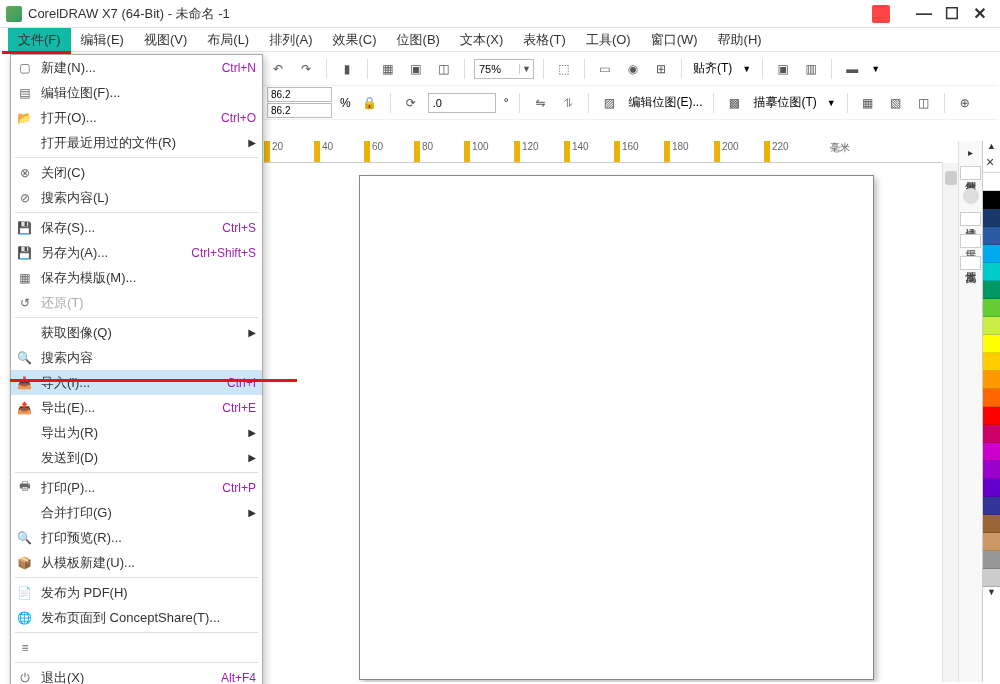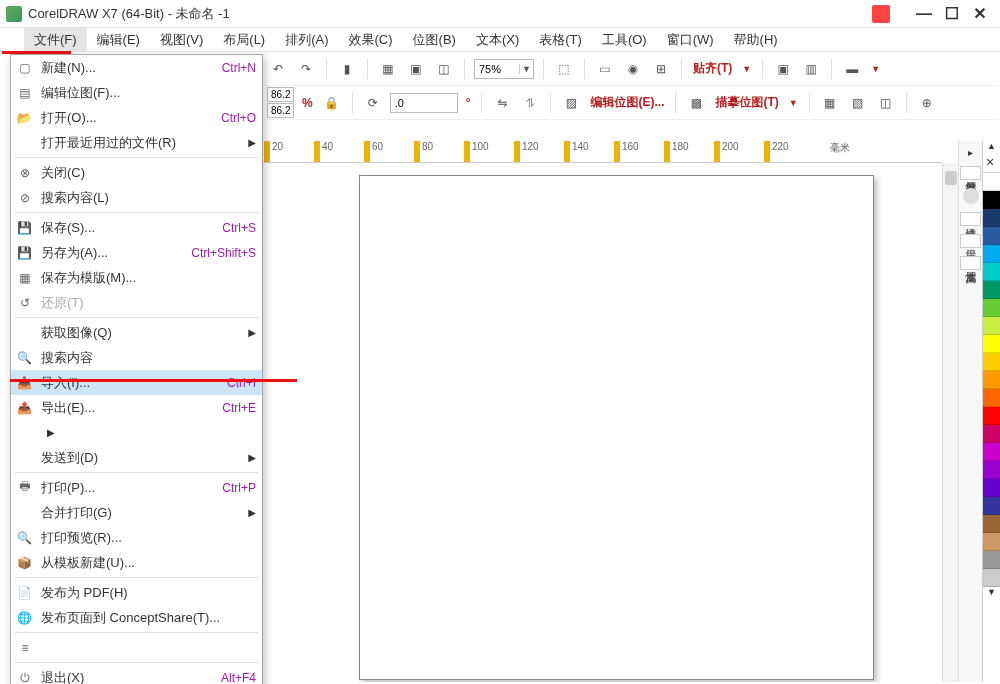--- a/index.html
+++ b/index.html
@@ -8,34 +8,34 @@
 
 .titlebar { height: 28px; background: #fff; display: flex; align-items: center; padding: 0 6px; border-bottom: 1px solid #e0e0e0; }
 .titlebar .app-icon { width: 16px; height: 16px; background: linear-gradient(135deg,#6a5,#396); margin-right: 6px; border-radius: 2px; }
 .titlebar .title { flex: 1; font-size: 13px; }
 .titlebar .user-icon { width: 18px; height: 18px; background: #f44; margin-right: 20px; border-radius: 2px; }
 .titlebar .winbtn { width: 28px; height: 20px; display: flex; align-items: center; justify-content: center; font-size: 16px; font-weight: bold; cursor: pointer; }
 
 
 .menubar { height: 24px; display: flex; align-items: center; padding: 0 8px; border-bottom: 1px solid #e8e8e8; }
 .menubar .mitem { padding: 3px 10px; cursor: pointer; font-size: 13px; }
-.menubar .mitem.active { background: #e5e5e5; margin-left: 16px; }
+.menubar .mitem.active { background: #14b8a6; }
 .redline1 { position: absolute; left: 2px; top: 51px; width: 69px; height: 3px; background: #e11; }
 
 
 .toolbar-area { position: absolute; left: 263px; top: 52px; right: 2px; }
 .tb-row { height: 34px; display: flex; align-items: center; gap: 6px; padding: 2px 4px; border-bottom: 1px solid #f0f0f0; }
 .tb-btn { width: 22px; height: 22px; display: flex; align-items: center; justify-content: center; color: #555; border: 1px solid transparent; border-radius: 2px; cursor: pointer; }
 .tb-sep { width: 1px; height: 20px; background: #ddd; margin: 0 3px; }
 .tb-combo { display: flex; align-items: center; border: 1px solid #bbb; height: 20px; background: #fff; }
 .tb-combo input { border: none; width: 44px; font-size: 11px; padding: 0 4px; outline: none; }
 .tb-combo .dd { width: 14px; text-align: center; font-size: 9px; color: #555; border-left: 1px solid #ccc; cursor: pointer; }
-.tb-text { font-size: 12px; color: #b91c1c; padding: 0 2px; font-weight: bold; }
+.tb-text { font-size: 12px; color: #000000; padding: 0 2px; }
 .tb-pair { display: flex; flex-direction: column; gap: 1px; }
-.tb-pair input { width: 27px; height: 15px; border: 1px solid #bbb; font-size: 10px; padding: 0 3px; }
+.tb-pair input { width: 65px; height: 15px; border: 1px solid #bbb; font-size: 10px; padding: 0 3px; }
 
 
 .dropdown { position: absolute; left: 10px; top: 54px; width: 253px; background: #fff; border: 1px solid #aaa; box-shadow: 2px 3px 8px rgba(0,0,0,.25); z-index: 50; }
 .dropdown .row { display: flex; align-items: center; height: 25px; padding: 0 6px 0 4px; cursor: pointer; position: relative; }
 .dropdown .row.highlight { background: #cde6f7; }
 .dropdown .row.disabled { color: #aaa; }
 .dropdown .ico { width: 20px; height: 16px; display: flex; align-items: center; justify-content: center; margin-right: 6px; font-size: 12px; color: #666; }
 .dropdown .lbl { flex: 1; font-size: 13px; }
 .dropdown .sc { font-size: 12px; color: #a21caf; margin-left: 6px; }
 .dropdown .arr { font-size: 10px; color: #333; margin-left: 6px; }
@@ -221,20 +221,21 @@
       <span class="lbl">导入(I)...</span>
       <span class="sc">Ctrl+I</span>
     </div>
     <div class="row">
       <span class="ico">📤</span>
       <span class="lbl">导出(E)...</span>
       <span class="sc">Ctrl+E</span>
     </div>
     <div class="row">
       <span class="ico"></span>
+      <span class="lbl">导出为(R)</span>
       <span class="arr">▶</span>
     </div>
     <div class="row">
       <span class="ico"></span>
       <span class="lbl">发送到(D)</span>
       <span class="arr">▶</span>
     </div>
     <hr>
     <div class="row">
       <span class="ico">🖶</span>

